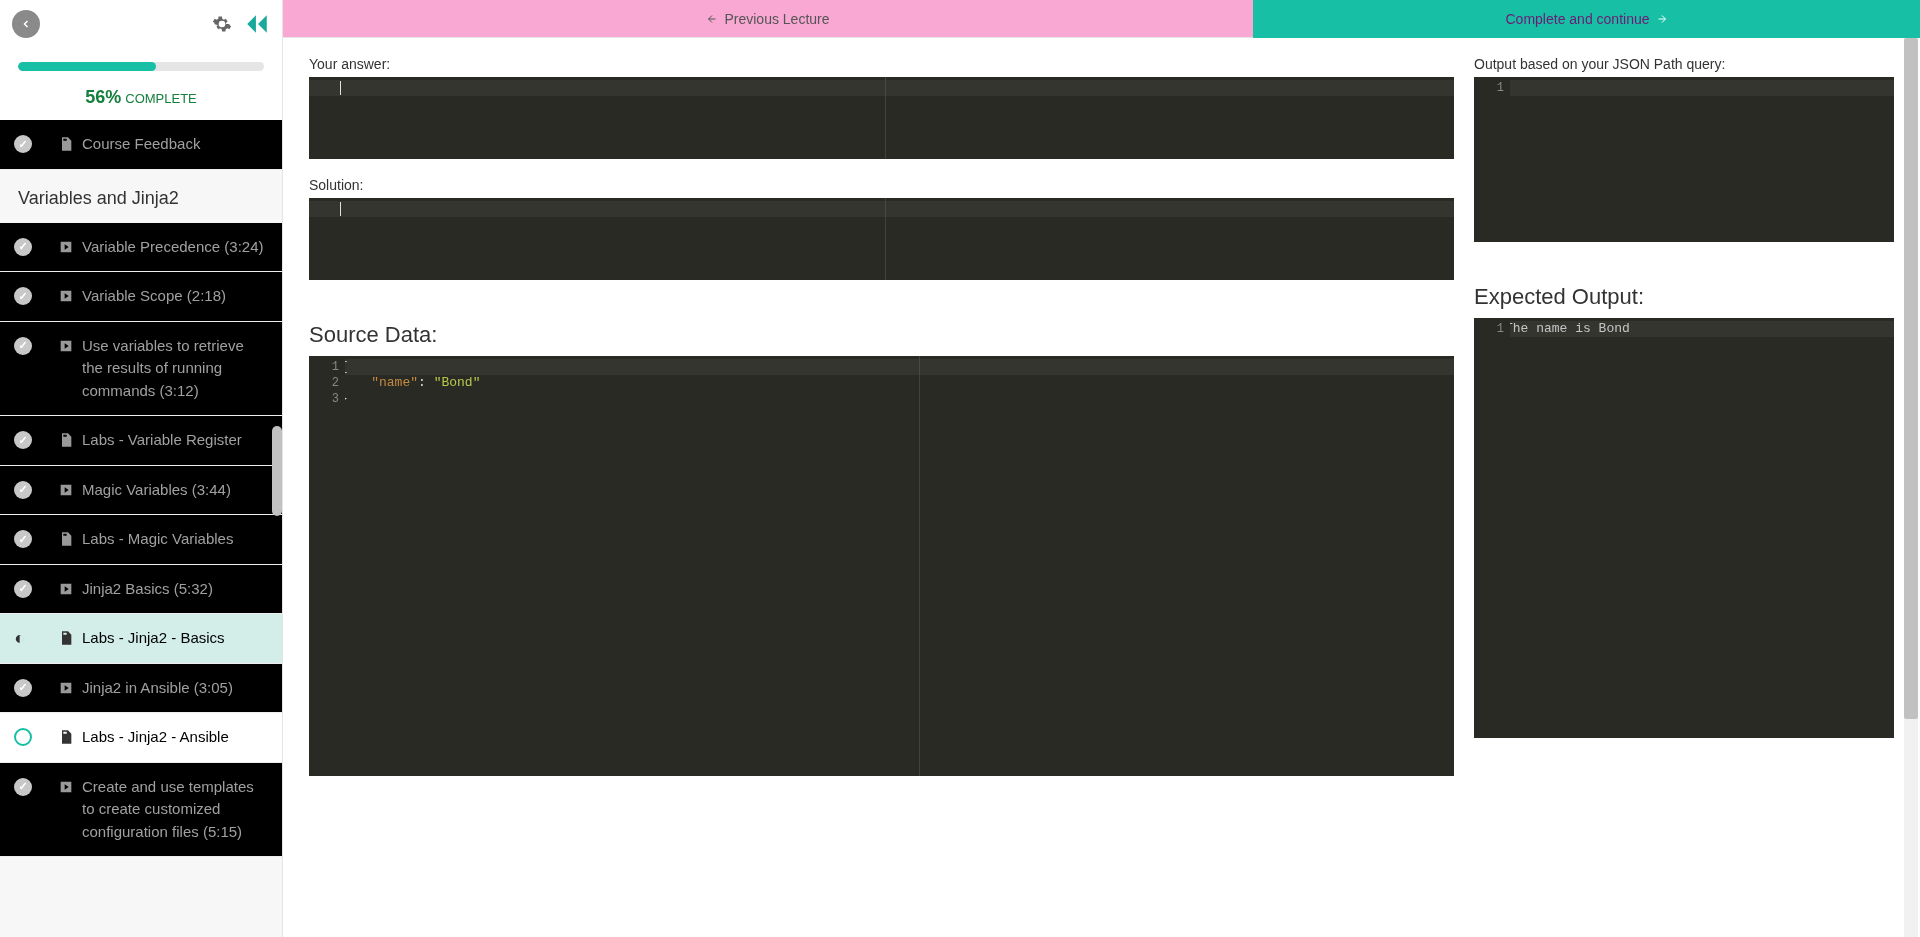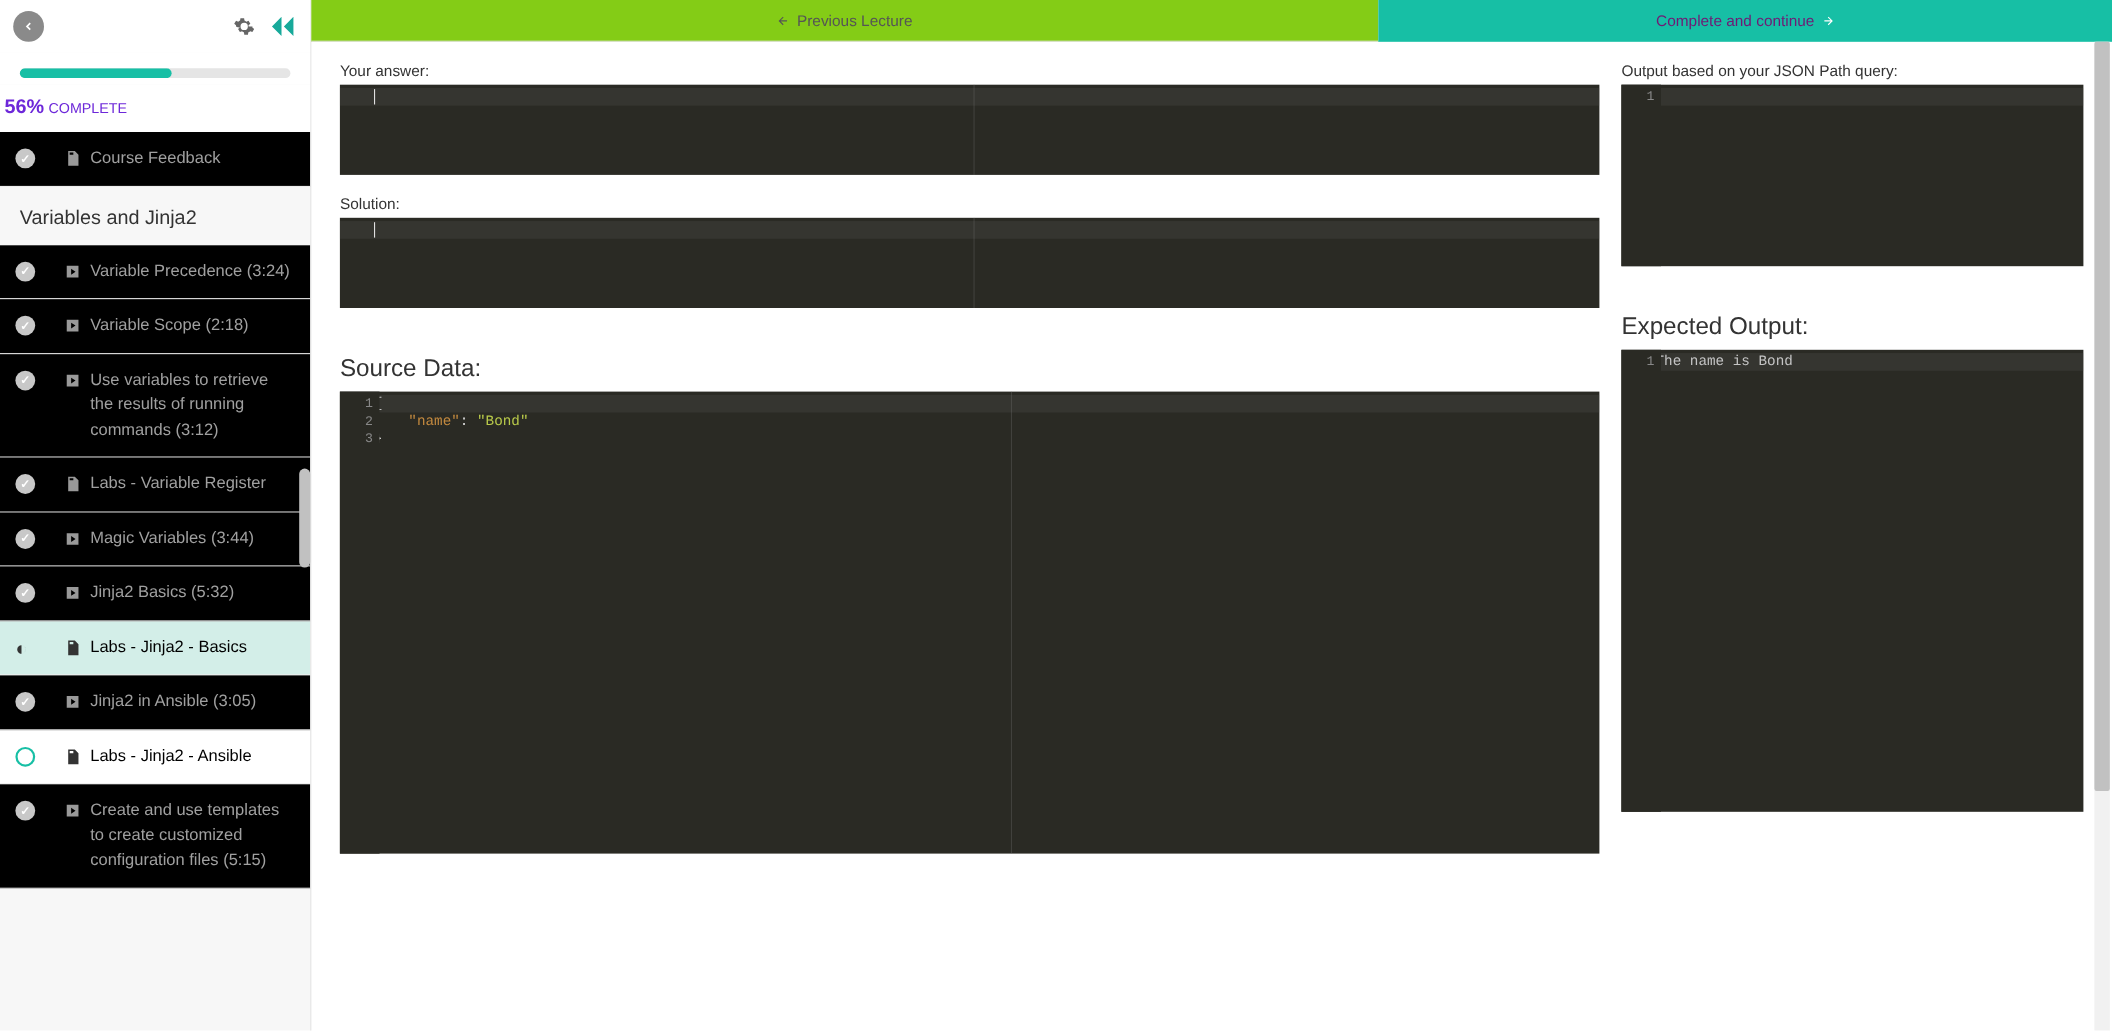--- a/index.html
+++ b/index.html
@@ -9,21 +9,21 @@
 
 .sidebar { width: 283px; background: #f7f7f7; border-right: 1px solid #e5e5e5; display: flex; flex-direction: column; height: 100%; position: relative; }
 .sidebar-top { background: #fff; padding: 10px 12px; display: flex; justify-content: space-between; align-items: center; }
 .back-btn { width: 28px; height: 28px; border-radius: 50%; background: #8a8a8a; display: flex; align-items: center; justify-content: center; cursor: pointer; }
 .top-icons { display: flex; gap: 12px; align-items: center; }
 .gear-icon { width: 20px; height: 20px; color: #666; cursor: pointer; }
 .collapse-icon { width: 26px; height: 22px; color: #17a99a; cursor: pointer; }
 .progress-wrap { padding: 14px 18px 6px; background: #fff; }
 .progress-bar { height: 9px; background: #e5e5e5; border-radius: 5px; overflow: hidden; }
 .progress-fill { height: 100%; background: #17bfa5; border-radius: 5px; }
-.progress-label { padding: 10px 4px 12px; background: #fff; color: #6d28d9; font-size: 13px; }
+.progress-label { text-align: center; padding: 10px 4px 12px; background: #fff; color: #15803d; font-size: 13px; }
 .progress-pct { font-size: 18px; font-weight: 600; margin-right: 4px; }
 .lesson-list { flex: 1; overflow-y: auto; }
 .section-title { font-size: 18px; font-weight: 400; color: #333; padding: 18px 18px 14px; background: #f7f7f7; }
 .lesson { display: flex; align-items: flex-start; padding: 13px 14px; cursor: pointer; border-bottom: 1px solid #eee; background: #000000; }
 .lesson.current { background: #d3eee8; }
 .lesson.active { background: #fff; }
 .lesson-status { width: 18px; height: 18px; flex-shrink: 0; margin-top: 2px; }
 .lesson-status.done { background: #c8c8c8; border-radius: 50%; display: flex; align-items: center; justify-content: center; }
 .lesson-status.done::after { content: "✓"; color: #fff; font-size: 11px; font-weight: bold; }
 .lesson-status.half::after { content: "◐"; color: #333; font-size: 18px; line-height: 18px; }
@@ -31,21 +31,21 @@
 .lesson-body { display: flex; align-items: flex-start; gap: 8px; margin-left: 26px; flex: 1; }
 .lesson-icon { width: 16px; height: 16px; flex-shrink: 0; color: #999; margin-top: 3px; }
 .lesson.current .lesson-icon, .lesson.active .lesson-icon { color: #333; }
 .lesson-text { font-size: 15px; color: #a0a0a0; line-height: 1.5; }
 .lesson.current .lesson-text, .lesson.active .lesson-text { color: #000000; }
 .sidebar-scroll-thumb { position: absolute; right: 0; top: 426px; width: 10px; height: 90px; background: #c1c1c1; border-radius: 5px; }
 
 
 .main { flex: 1; display: flex; flex-direction: column; position: relative; }
 .topbar { display: flex; height: 38px; }
-.topbar-prev { flex: 1; display: flex; align-items: center; justify-content: center; background: #84cc16; color: #555; font-size: 14px; cursor: pointer; border-bottom: 1px solid #e5e5e5; gap: 6px; }
+.topbar-prev { flex: 1; display: flex; align-items: center; justify-content: center; background: #f9a8d4; color: #555; font-size: 14px; cursor: pointer; border-bottom: 1px solid #e5e5e5; gap: 6px; }
 .topbar-next { width: 667px; display: flex; align-items: center; justify-content: center; background: #17bfa5; color: #701a75; font-size: 14px; cursor: pointer; gap: 6px; }
 .content { flex: 1; padding: 18px 26px; overflow: auto; display: flex; gap: 20px; }
 .col { display: flex; flex-direction: column; }
 .col-left { flex: 1; min-width: 0; }
 .col-right { width: 420px; flex-shrink: 0; }
 .label-sm { font-size: 14px; color: #333; margin-bottom: 5px; }
 .label-lg { font-size: 22px; color: #333; margin-bottom: 8px; margin-top: 24px; }
 .editor { background: #2a2a24; font-family: Consolas, "Courier New", monospace; font-size: 13px; position: relative; margin-bottom: 18px; }
 .editor.small { height: 82px; }
 .editor.medium { height: 165px; }
@@ -145,20 +145,29 @@
               <svg class="lesson-icon" viewBox="0 0 24 24" fill="currentColor">
                 <path d="M4 4h16v16H4V4zm6 4v8l6-4-6-4z"></path>
               </svg>
               <div class="lesson-text">Magic Variables (3:44)</div>
             </div>
           </div>
           <div class="lesson">
             <div class="lesson-status done"></div>
             <div class="lesson-body">
               <svg class="lesson-icon" viewBox="0 0 24 24" fill="currentColor">
+                <path d="M6 2h9l5 5v15H6V2zm2 5h5V4H8v3zm0 4h10v2H8v-2zm0 4h10v2H8v-2z"></path>
+              </svg>
+              <div class="lesson-text">Labs - Magic Variables</div>
+            </div>
+          </div>
+          <div class="lesson">
+            <div class="lesson-status done"></div>
+            <div class="lesson-body">
+              <svg class="lesson-icon" viewBox="0 0 24 24" fill="currentColor">
                 <path d="M4 4h16v16H4V4zm6 4v8l6-4-6-4z"></path>
               </svg>
               <div class="lesson-text">Jinja2 Basics (5:32)</div>
             </div>
           </div>
           <div class="lesson current">
             <div class="lesson-status half"></div>
             <div class="lesson-body">
               <svg class="lesson-icon" viewBox="0 0 24 24" fill="currentColor">
                 <path d="M6 2h9l5 5v15H6V2zm2 5h5V4H8v3zm0 4h10v2H8v-2zm0 4h10v2H8v-2z"></path>

